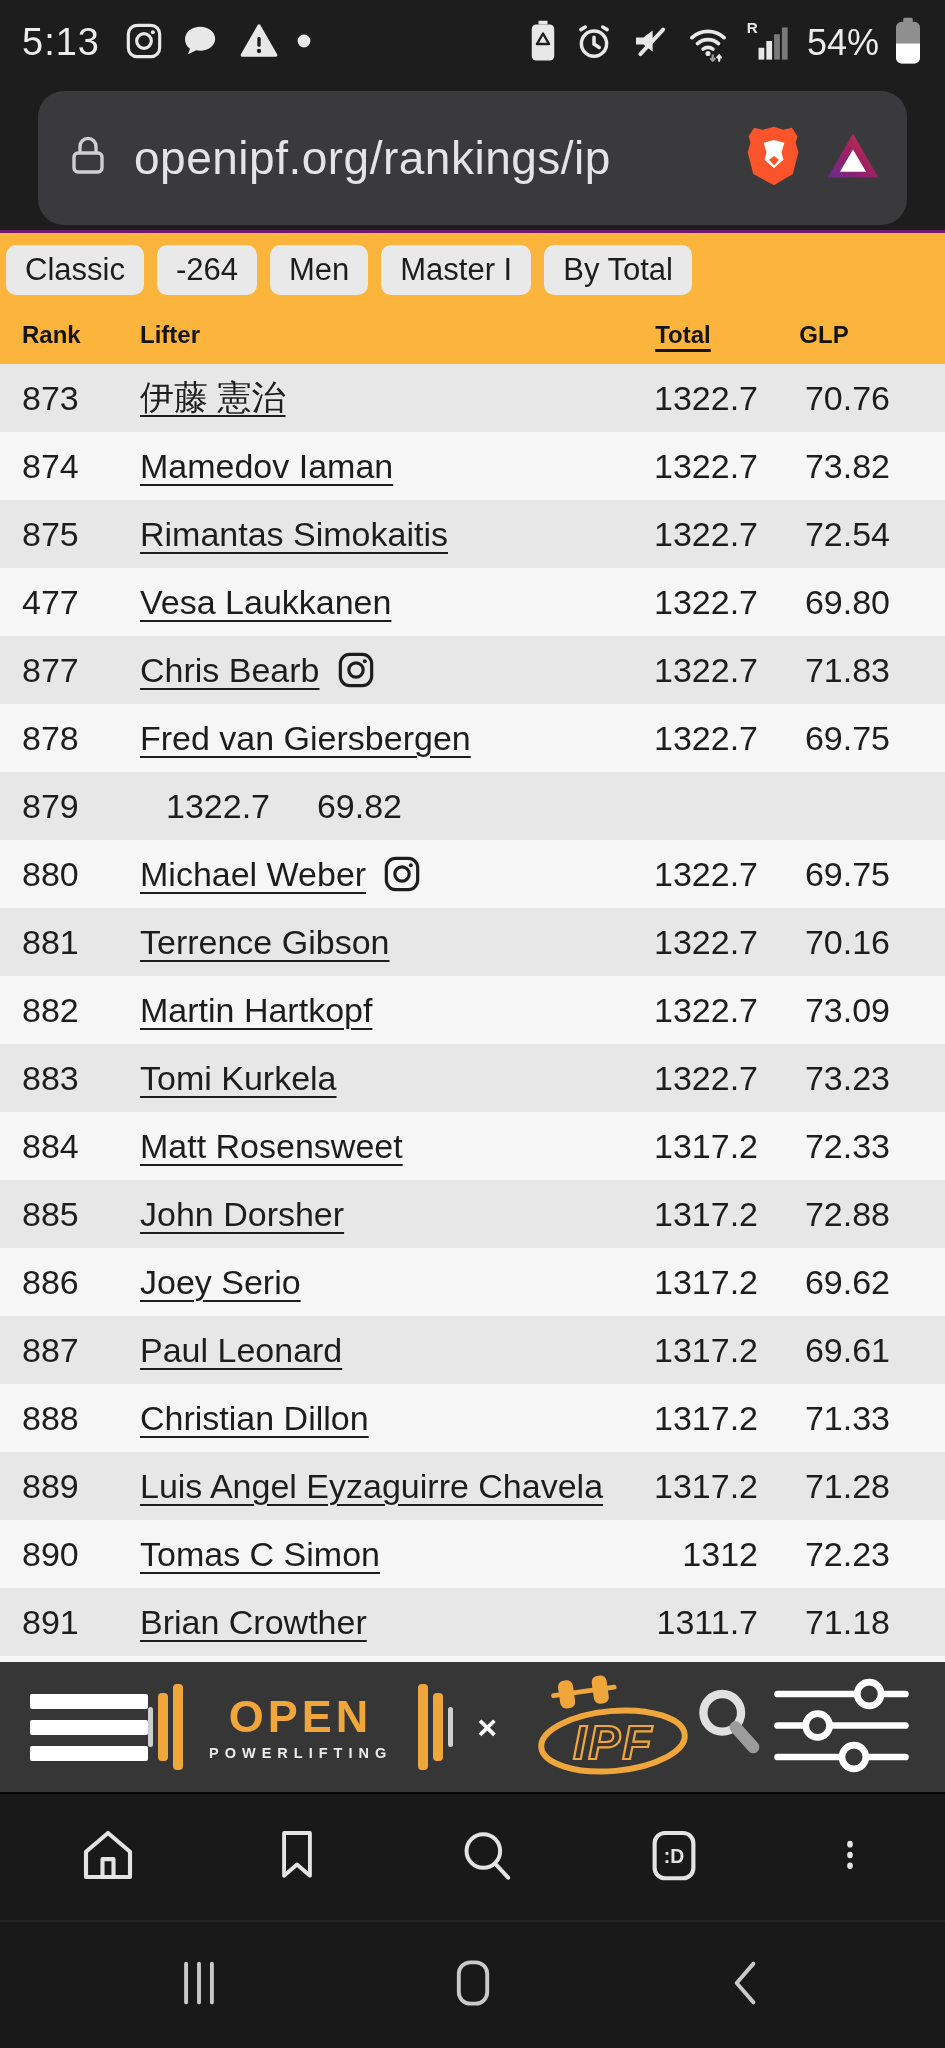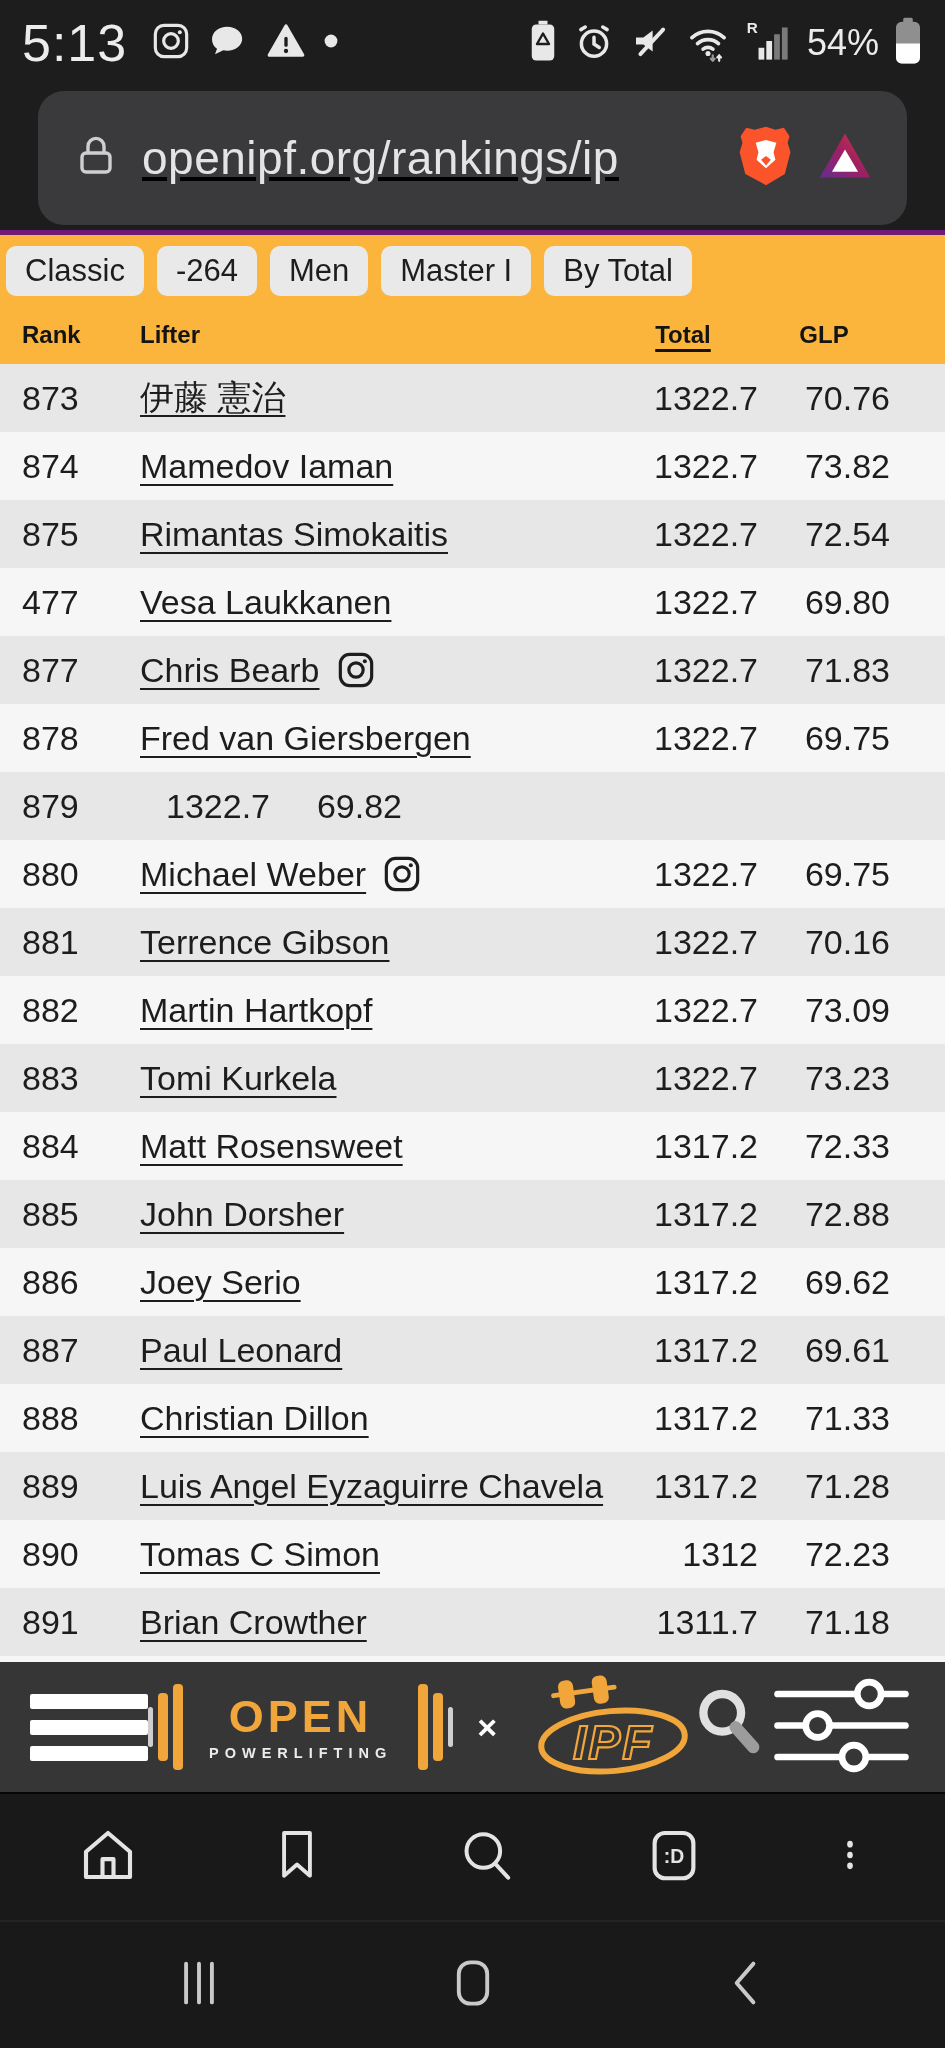--- a/index.html
+++ b/index.html
@@ -4,33 +4,33 @@
 <style>
   html,body{margin:0;padding:0;}
   body{
     width:945px;height:2048px;overflow:hidden;background:#000;
     font-family:"Liberation Sans","DejaVu Sans",sans-serif;
     -webkit-font-smoothing:antialiased;
   }
   
   .status-bar{height:85px;background:#1d1d1d;display:flex;align-items:center;
     padding:0 22px;box-sizing:border-box;color:#ececec;}
-  .status-time{font-size:52px;font-weight:500;margin-right:24px;letter-spacing:1px;}
+  .status-time{font-size:38px;font-weight:500;margin-right:24px;letter-spacing:1px;}
   .sb-left{display:flex;align-items:center;gap:16px;}
   .sb-spacer{flex:1;}
   .sb-right{display:flex;align-items:center;gap:14px;}
   .sb-pct{font-size:36px;font-weight:400;margin-left:4px;}
   
   .url-row{height:145px;background:#1d1d1d;display:flex;align-items:center;
     padding:0 38px;box-sizing:border-box;}
   .url-field{flex:1;height:134px;background:#3a3a3c;border-radius:26px;
-    display:flex;align-items:center;padding:0 34px;box-sizing:border-box;gap:22px;text-decoration:underline;}
+    display:flex;align-items:center;padding:0 26px;box-sizing:border-box;gap:22px;}
   .url-text{flex:1;font-size:46px;color:#e4e4e4;white-space:nowrap;overflow:hidden;letter-spacing:0.5px;}
   
-  .filter-bar{height:76px;background:#fbb43c;border-top:5px solid #701a75;
+  .filter-bar{height:76px;background:#fbb43c;border-top:3px solid #701a75;
     box-sizing:border-box;display:flex;align-items:center;gap:13px;padding:0 6px;}
   .chip{background:#e9e9e9;border:none;border-radius:10px;height:50px;
     padding:0 19px;font-size:31px;color:#1d1d1d;font-family:inherit;line-height:50px;}
   
   .table-header{height:58px;background:#fbb43c;display:flex;align-items:center;
     font-weight:bold;font-size:24px;color:#141414;padding-right:55px;box-sizing:border-box;}
   .col-rank{width:120px;padding-left:22px;box-sizing:border-box;flex:none;}
   .col-lifter{flex:1;padding-left:20px;box-sizing:border-box;display:flex;align-items:center;}
   .col-total{width:150px;flex:none;}
   .col-glp{width:132px;flex:none;}

